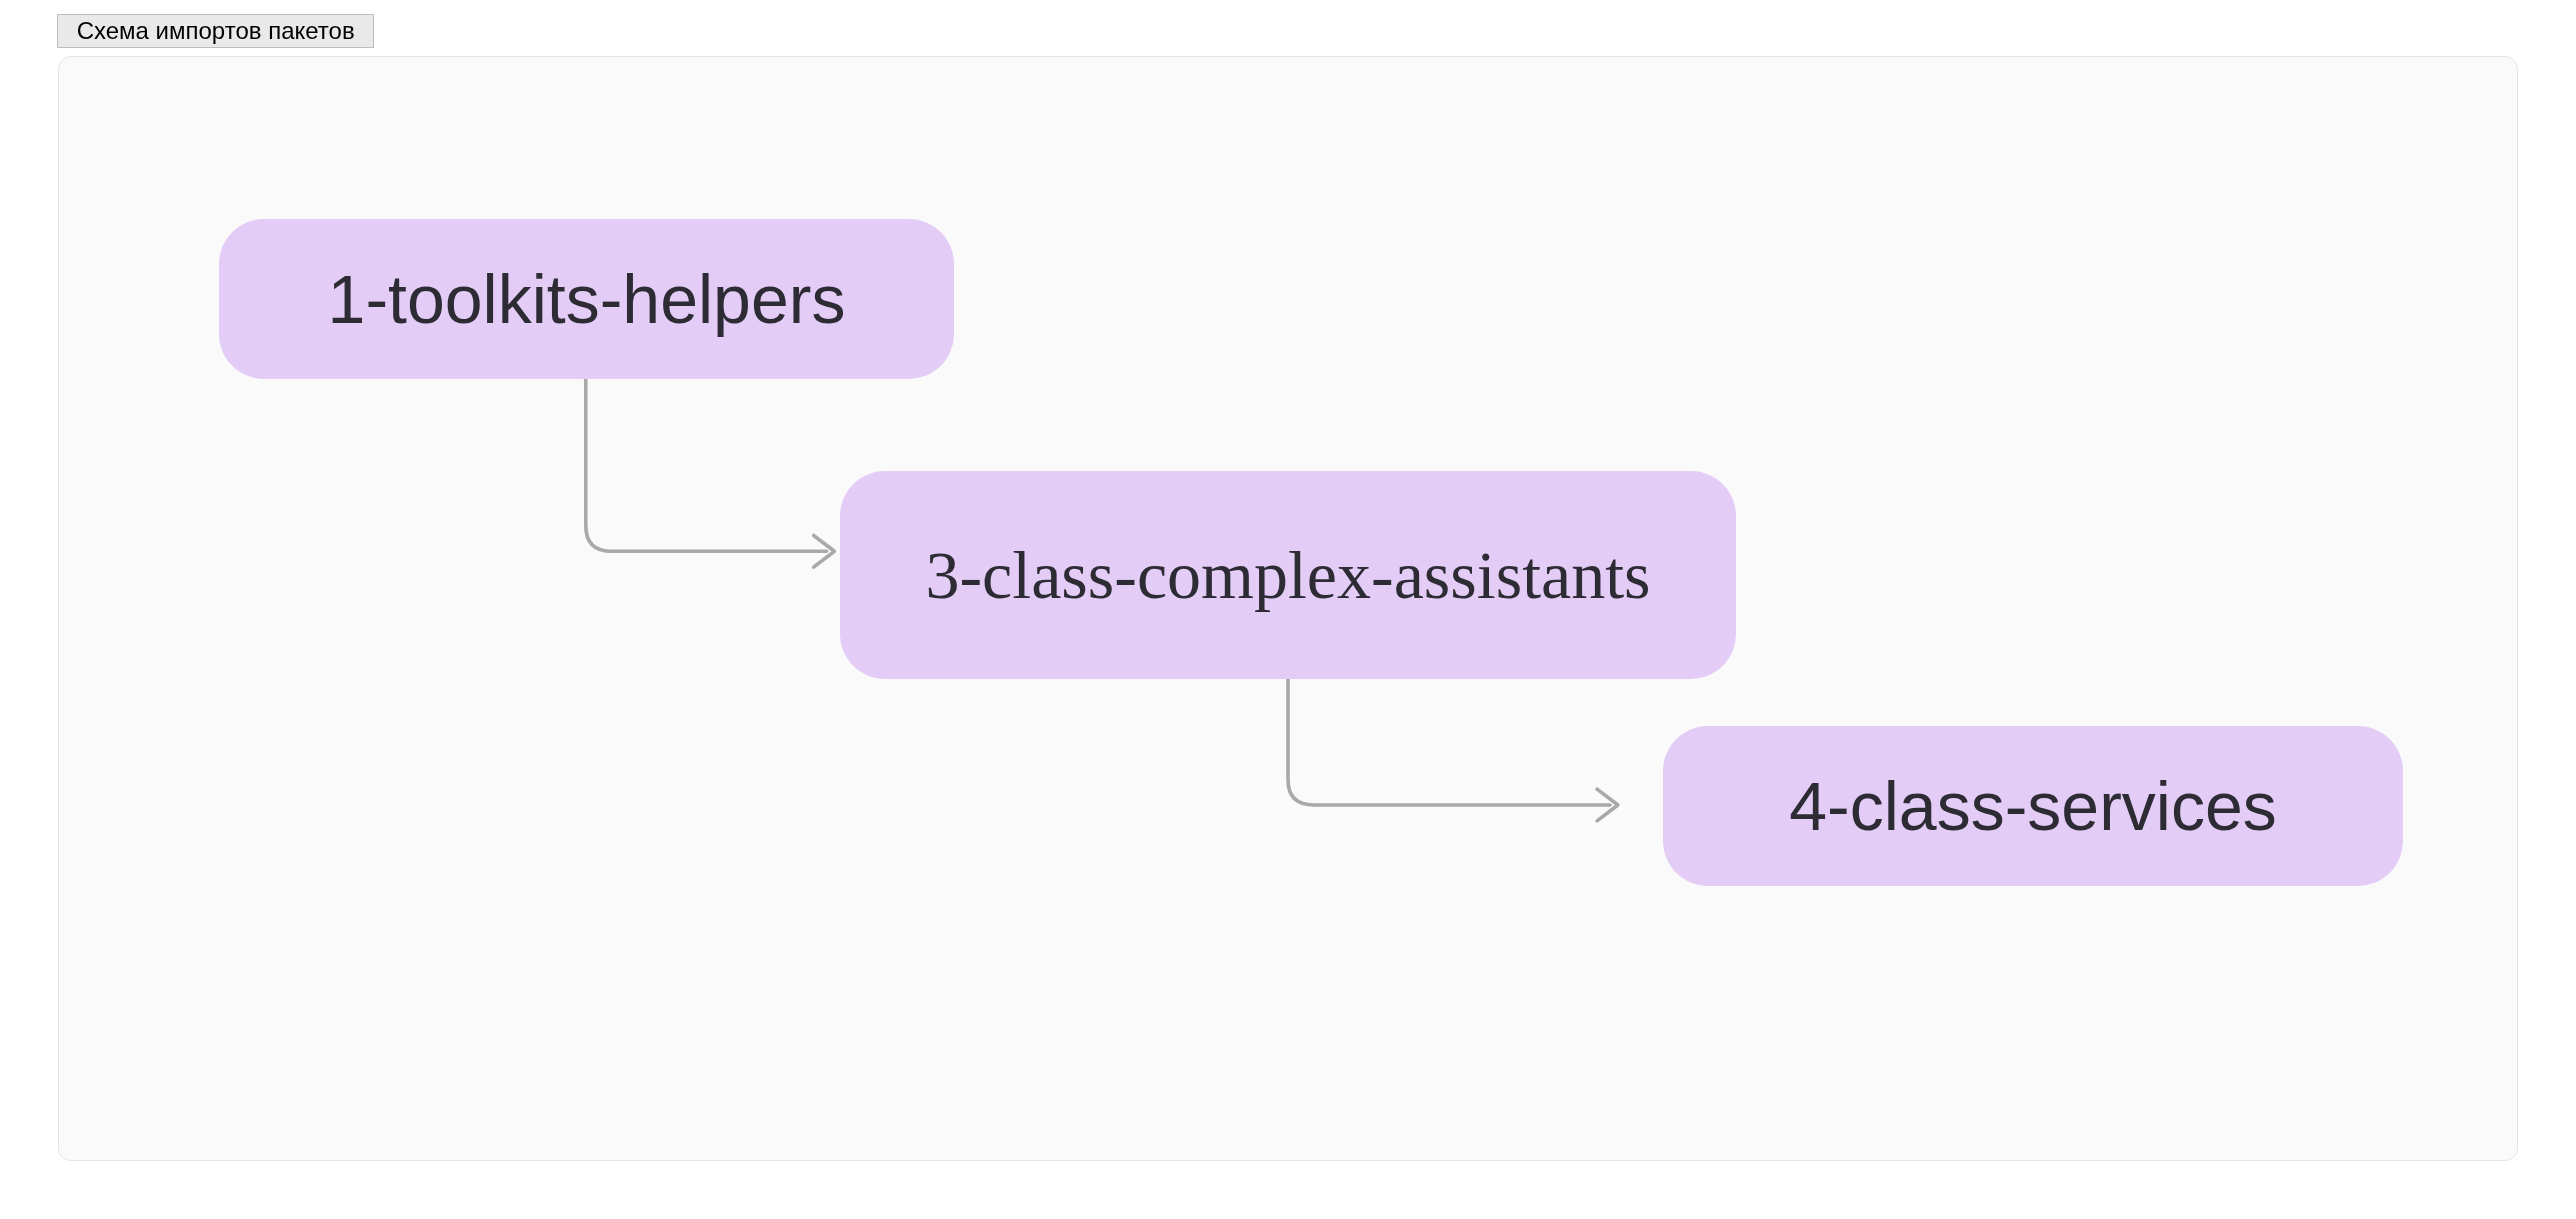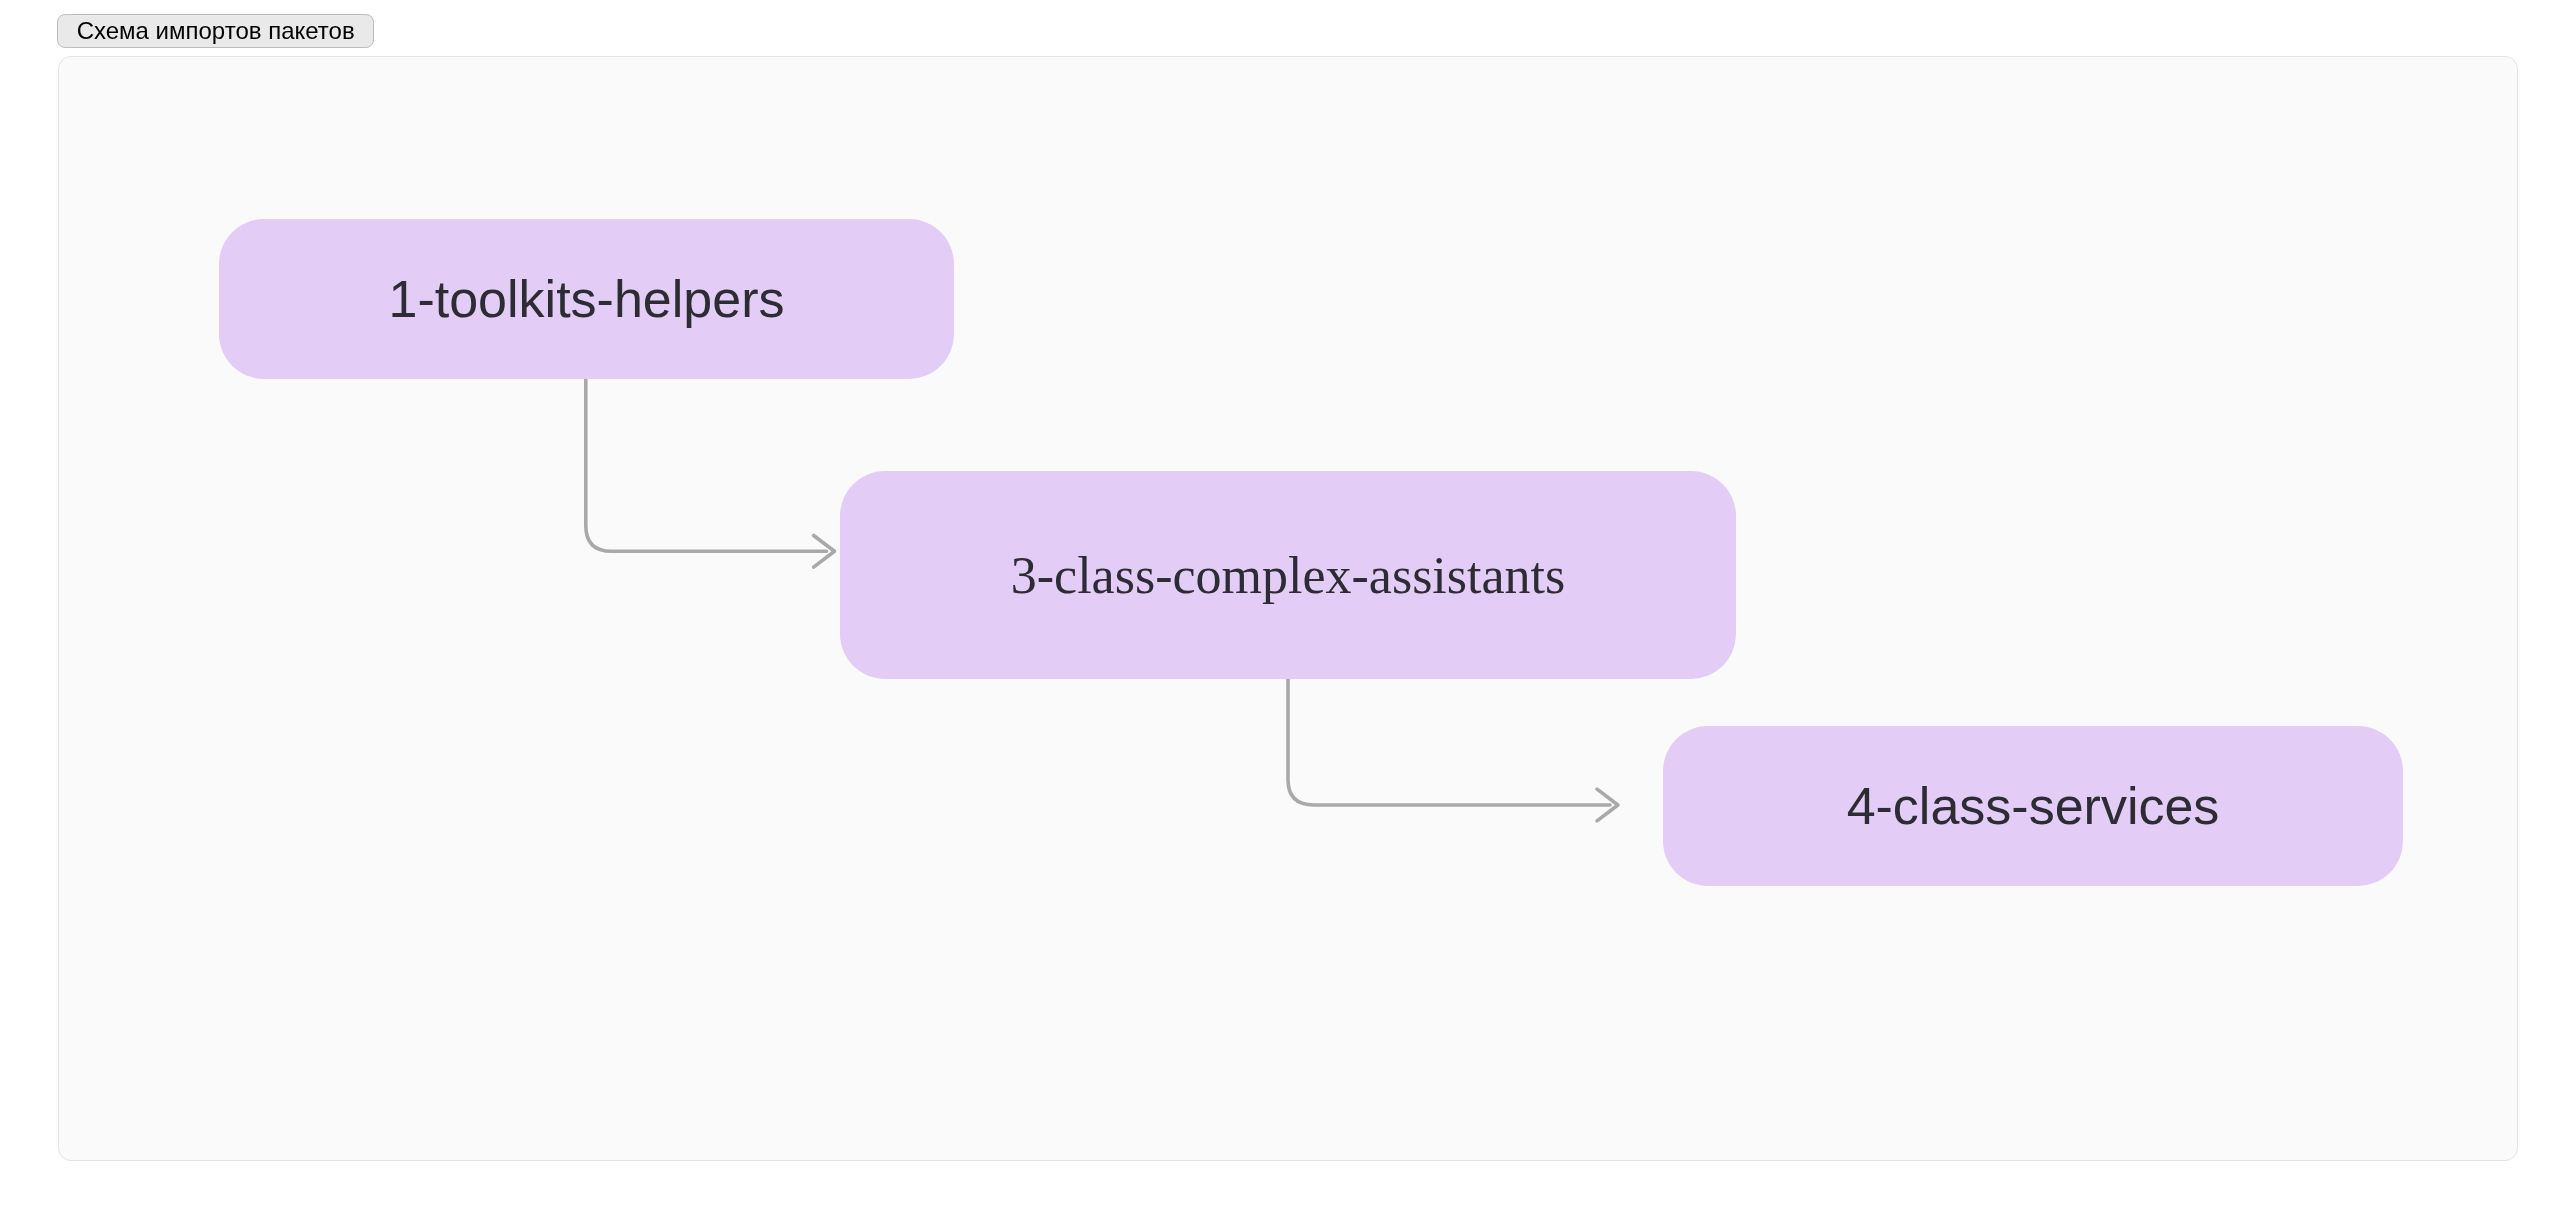--- a/index.html
+++ b/index.html
@@ -24,21 +24,21 @@
   .chip{
     position:absolute;
     left:57px;top:13.7px;
     height:34px;
     padding:0 18.7px;
     display:inline-flex;
     align-items:center;
     justify-content:center;
     background:var(--button-bg);
     border:1.4px solid var(--button-border);
-    border-radius:8px;
+    border-radius:0;
     font-family:"Liberation Sans", sans-serif;
     font-size:24px;
     line-height:1;
     color:var(--button-text);
     cursor:pointer;
     white-space:nowrap;
   }
   .canvas{
     position:absolute;
     left:58px;top:56px;
@@ -61,21 +61,21 @@
     stroke-linejoin:round;
   }
   .node{
     position:absolute;
     display:flex;
     align-items:center;
     justify-content:center;
     background:var(--node-fill);
     border-radius:45px;
     color:var(--node-text);
-    font-size:52px;
+    font-size:68px;
     font-weight:400;
     white-space:nowrap;
   }
   .node-1{left:219px;top:219px;width:735px;height:160px;}
   .node-2{left:840px;top:471px;width:896px;height:208px;font-family:Liberation Serif, serif;}
   .node-3{left:1624px;top:726px;width:740px;height:160px;margin-left:39px;}
 </style>
 </head>
 <body>
 

